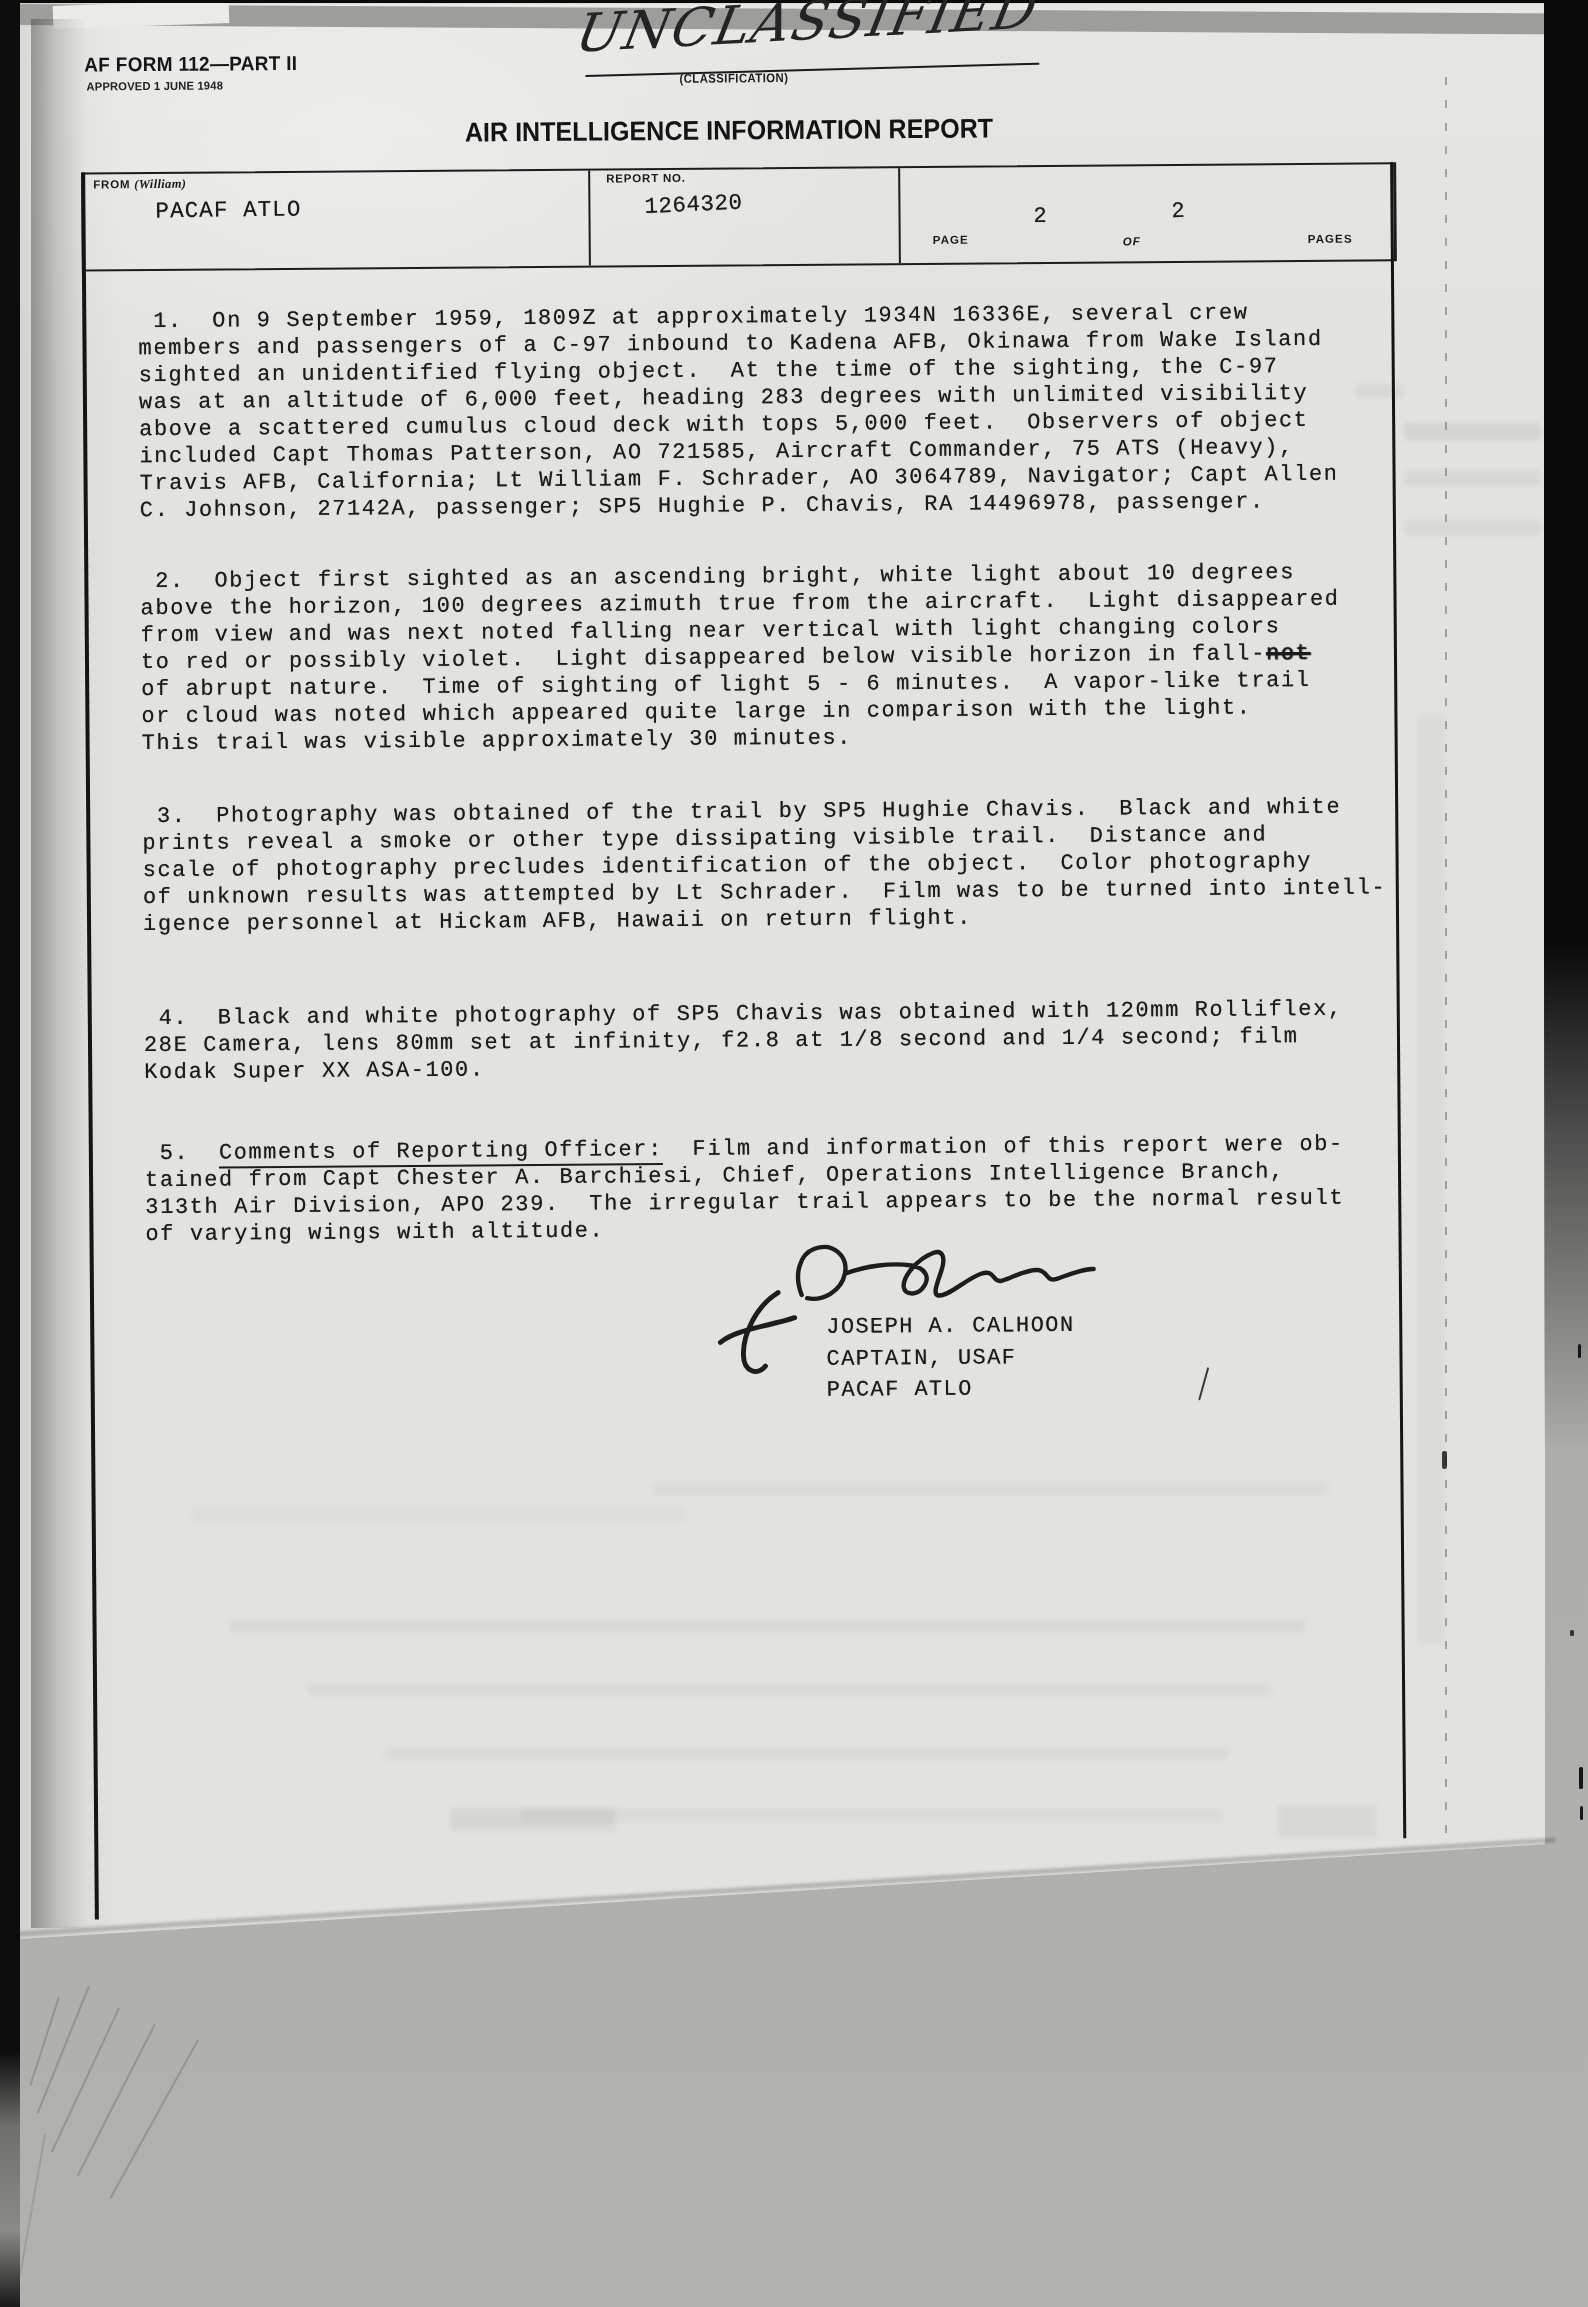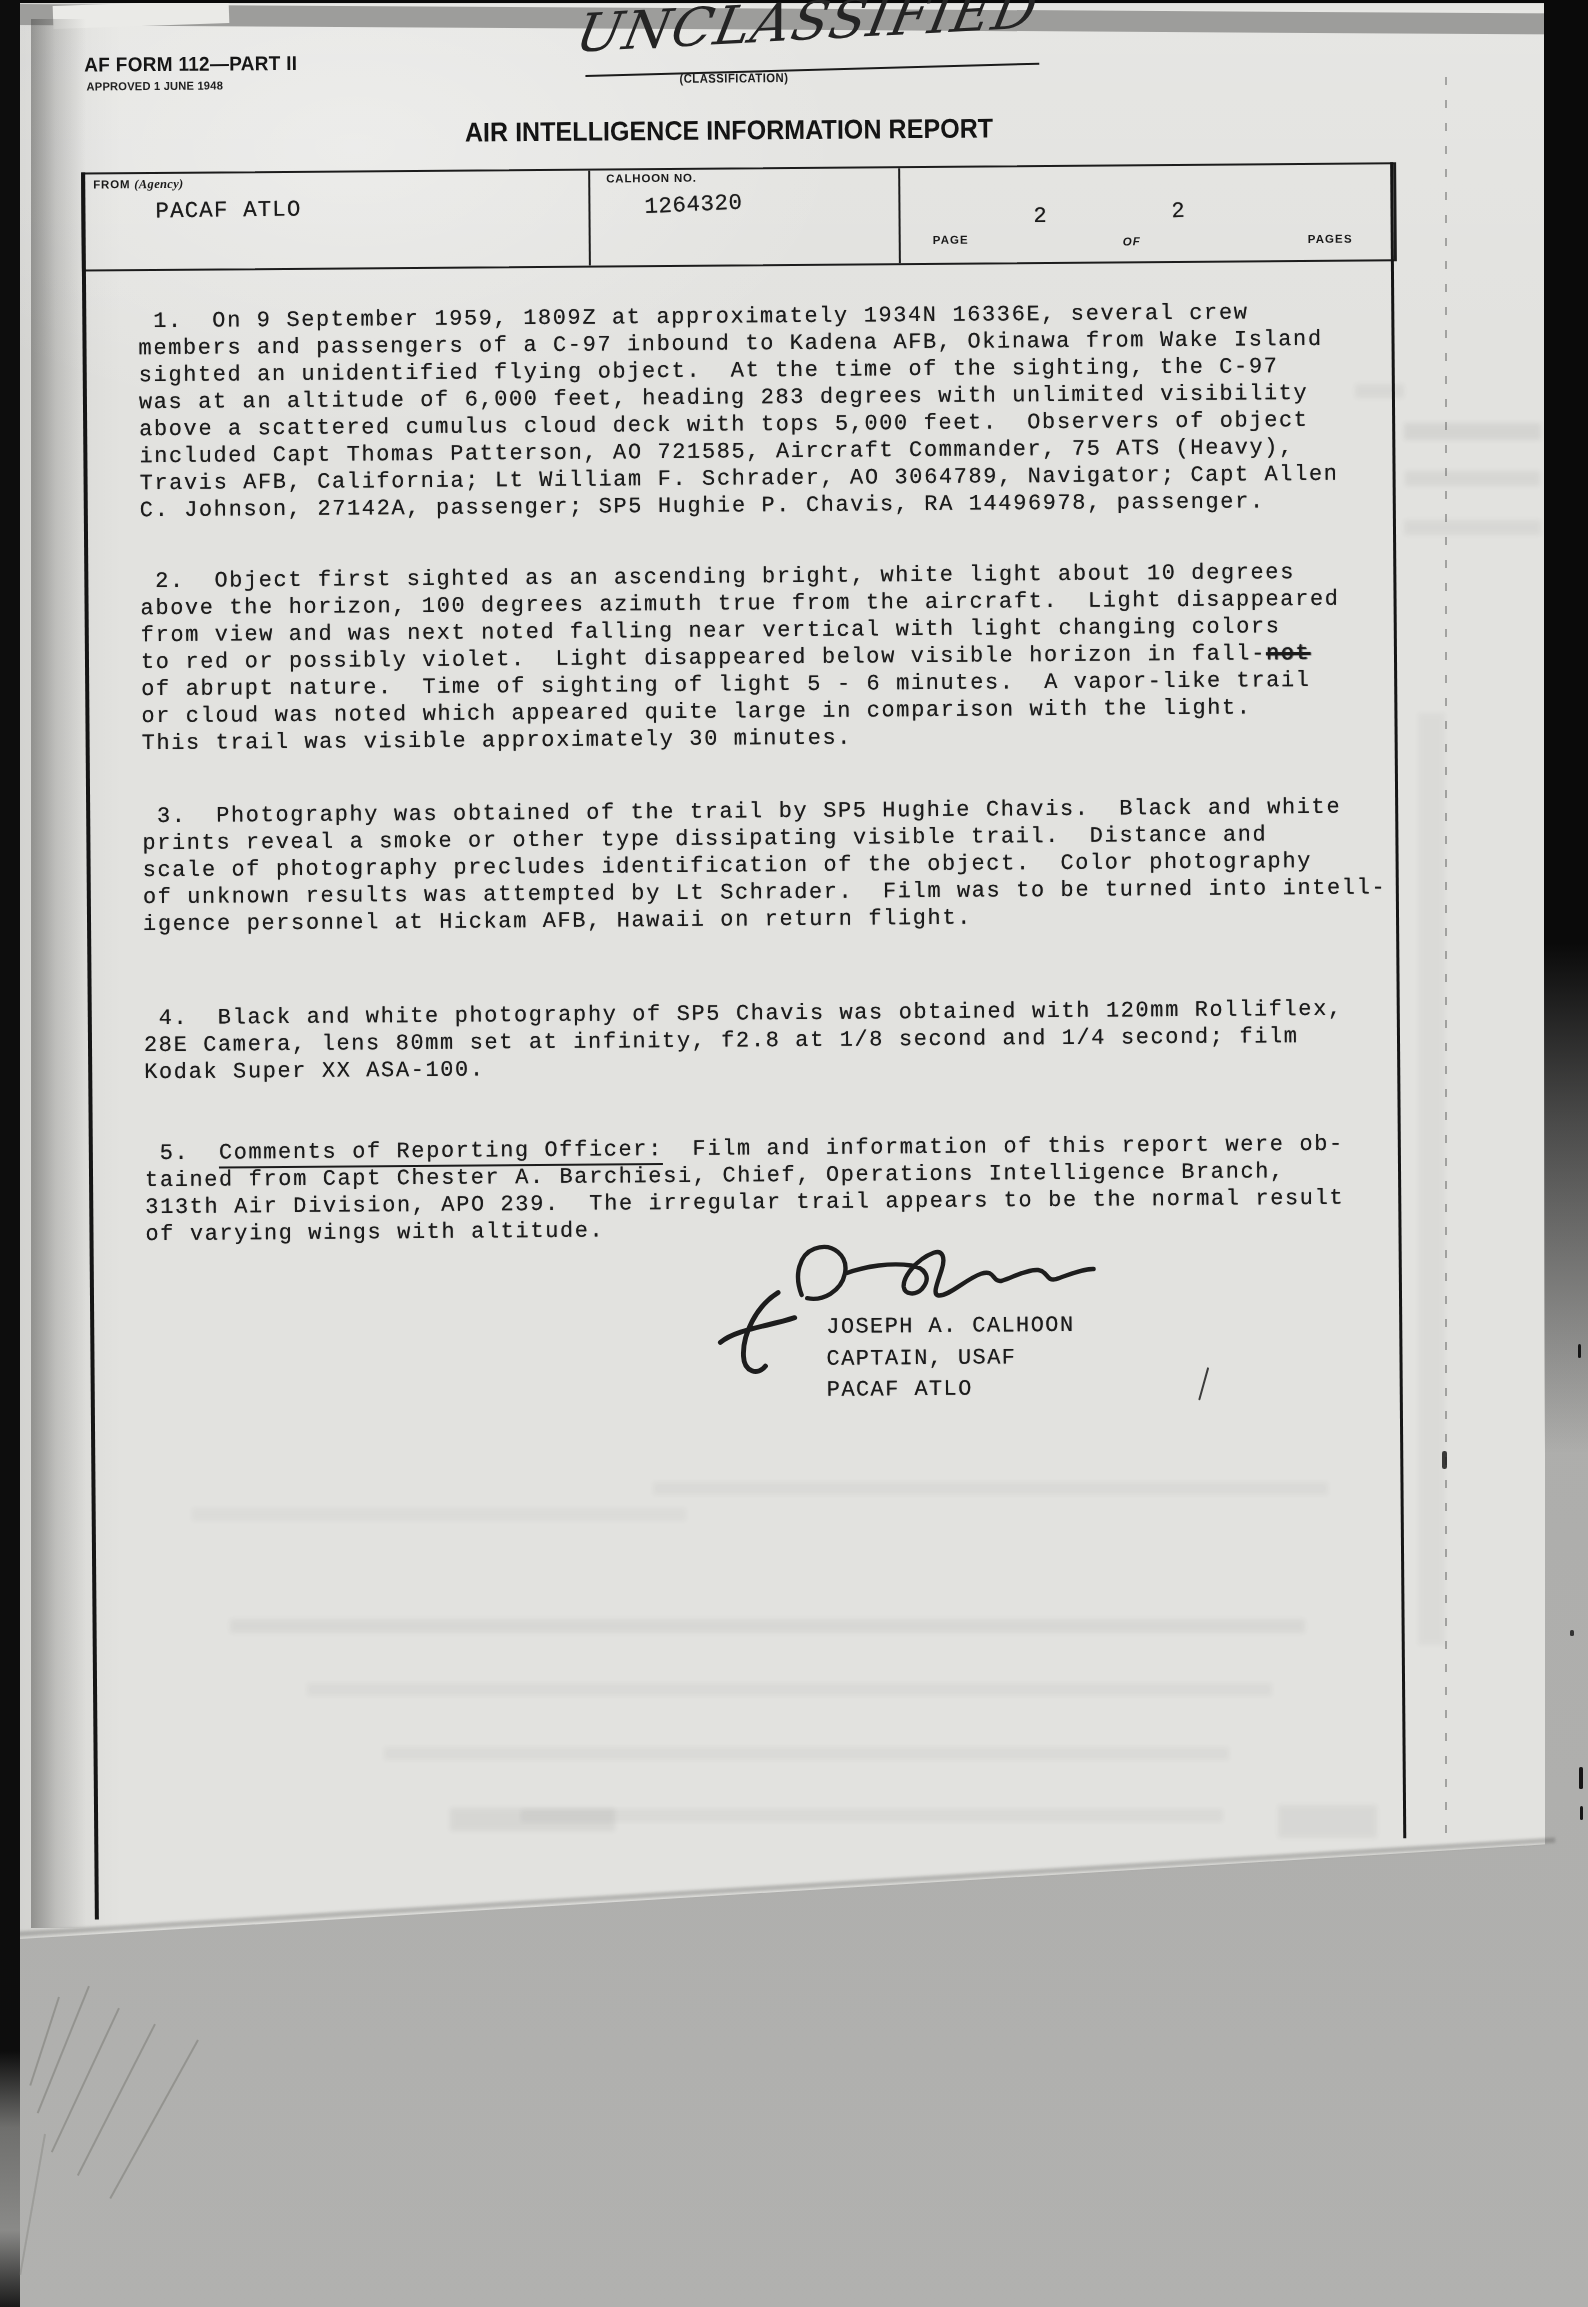--- a/index.html
+++ b/index.html
@@ -125,23 +125,23 @@
     <div class="script">UNCLASSIFIED</div>
     <div class="class-underline"></div>
     <div class="printed class-label">(CLASSIFICATION)</div>
 
     <div class="printed report-title">AIR INTELLIGENCE INFORMATION REPORT</div>
 
     <div class="header-box">
       <div class="hdr-divider" style="left:504px;"></div>
       <div class="hdr-divider" style="left:814px;"></div>
     </div>
-    <div class="small-label" style="left:100px;top:172px;"><span>FROM </span><span class="agency-paren">(Agency)</span></div>
+    <div class="small-label" style="left:100px;top:172px;"><span>FROM </span><span class="agency-paren">(William)</span></div>
     <div class="type field-value" style="left:162px;top:193px;transform:rotate(-.3deg);">PACAF ATLO</div>
-    <div class="small-label" style="left:613px;top:171px;">CALHOON NO.</div>
+    <div class="small-label" style="left:613px;top:171px;">REPORT NO.</div>
     <div class="type field-value" style="left:651px;top:191px;transform:rotate(-2.2deg);letter-spacing:0.5px;">1264320</div>
     <div class="small-label" style="left:939px;top:235px;letter-spacing:1.1px;text-align:center;">PAGE</div>
     <div class="type field-value" style="left:1040px;top:206px;font-size:22px;">2</div>
     <div class="small-label" style="left:1129px;top:238px;letter-spacing:1.1px;font-style:italic;">OF</div>
     <div class="type field-value" style="left:1178px;top:202px;font-size:22px;transform:rotate(-2deg);">2</div>
     <div class="small-label" style="left:1314px;top:237px;letter-spacing:1.1px;">PAGES</div>
 
     <div class="rail" style="left:88px;top:167px;width:3.8px;height:1747px;"></div>
     <div class="rail" style="left:1397px;top:167px;width:3.3px;height:1676px;"></div>
 

